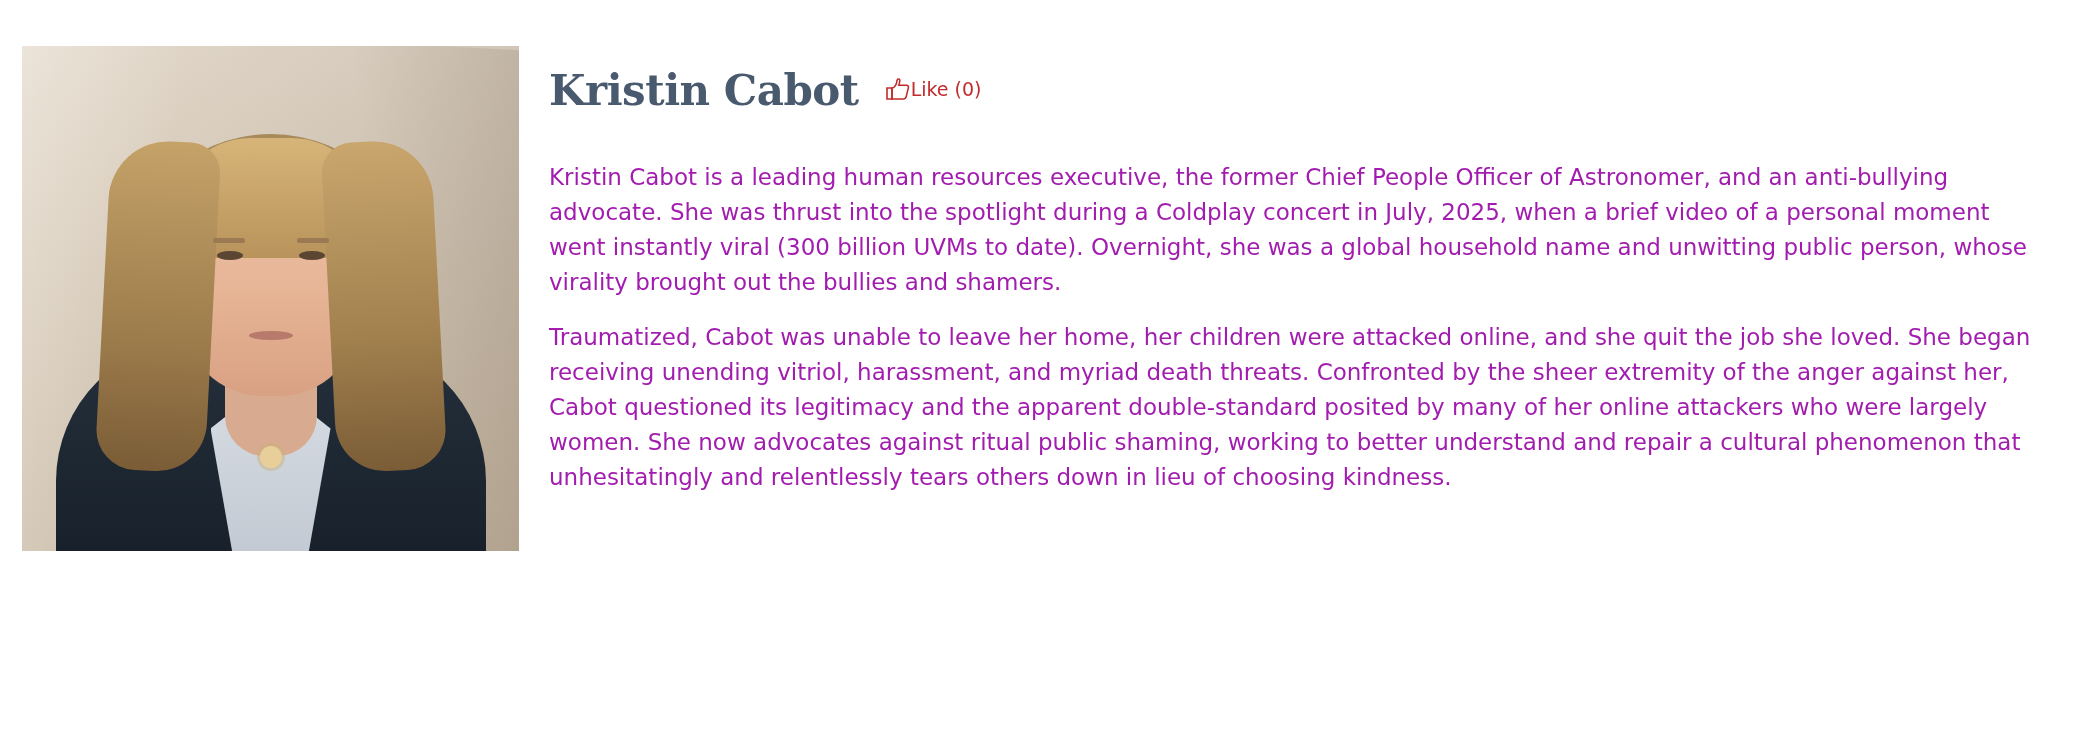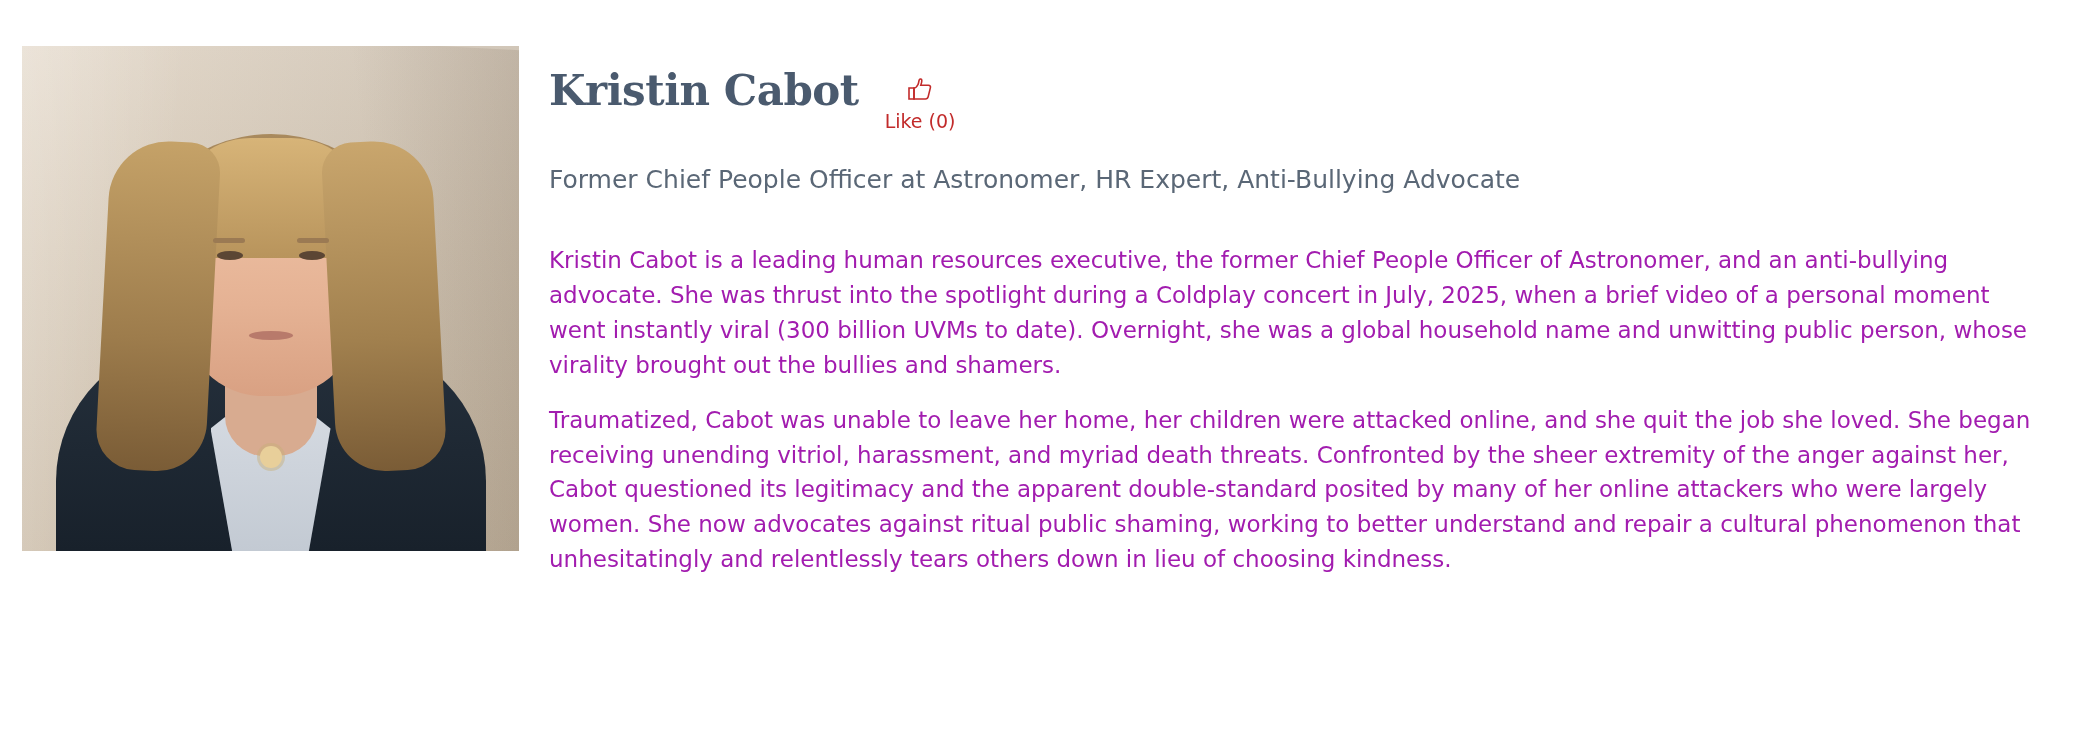--- a/index.html
+++ b/index.html
@@ -194,26 +194,24 @@
     font-size: 42px;
     font-weight: bold;
     color: #4a5a6e;
     letter-spacing: -0.5px;
     margin: 0;
     line-height: 1.1;
   }
   .like-control {
     display: inline-flex;
     align-items: center;
-    gap: 9px;
     color: #c22b2b;
     font-size: 19px;
     cursor: pointer;
     transform: translateY(-4px);
-    flex-direction: column;
   }
   .like-icon svg { display: block; }
   .like-label { white-space: nowrap; }
   .subtitle {
     font-size: 25px;
     color: #5a6776;
     margin: 27px 0 0 0;
     line-height: 1.35;
   }
   .bio {
@@ -262,19 +260,18 @@
         <span class="like-icon">
           <svg width="26" height="24" viewBox="0 0 26 24" fill="none" stroke="#c22b2b" stroke-width="1.6">
             <path d="M2 11 H7 V22 H2 Z"></path>
             <path d="M7 11 C9 11 10 9.5 11 7.5 C11.8 6 11.6 4 12.4 2.6 C13 1.6 14.6 1.8 14.8 3.2 C15 4.8 14.4 6.6 13.8 8.2 H21.5 C23 8.2 23.8 9.4 23.4 10.6 L21.2 19.6 C20.9 21 19.9 22 18.4 22 H7 Z"></path>
           </svg>
         </span>
         <span class="like-label">Like (0)</span>
       </span>
     </div>
 
-    <p class="subtitle">Former Chief People Officer at Astronomer, HR Expert, Anti-Bullying Advocate</p>
 
     <p class="bio">Kristin Cabot is a leading human resources executive, the former Chief People Officer of Astronomer, and an anti-bullying advocate. She was thrust into the spotlight during a Coldplay concert in July, 2025, when a brief video of a personal moment went instantly viral (300 billion UVMs to date). Overnight, she was a global household name and unwitting public person, whose virality brought out the bullies and shamers.</p>
     <p class="bio">Traumatized, Cabot was unable to leave her home, her children were attacked online, and she quit the job she loved. She began receiving unending vitriol, harassment, and myriad death threats. Confronted by the sheer extremity of the anger against her, Cabot questioned its legitimacy and the apparent double-standard posited by many of her online attackers who were largely women. She now advocates against ritual public shaming, working to better understand and repair a cultural phenomenon that unhesitatingly and relentlessly tears others down in lieu of choosing kindness.</p>
 
   </div>
 </div>
 
 </body></html>

